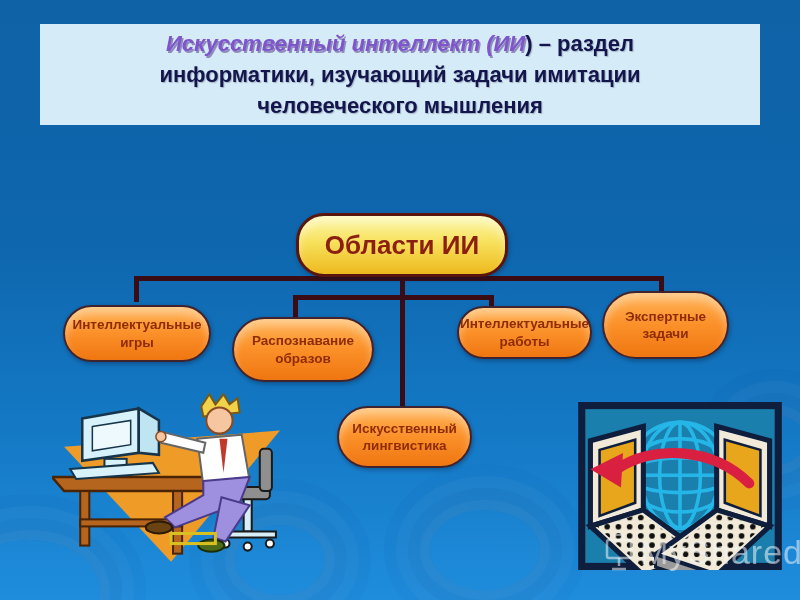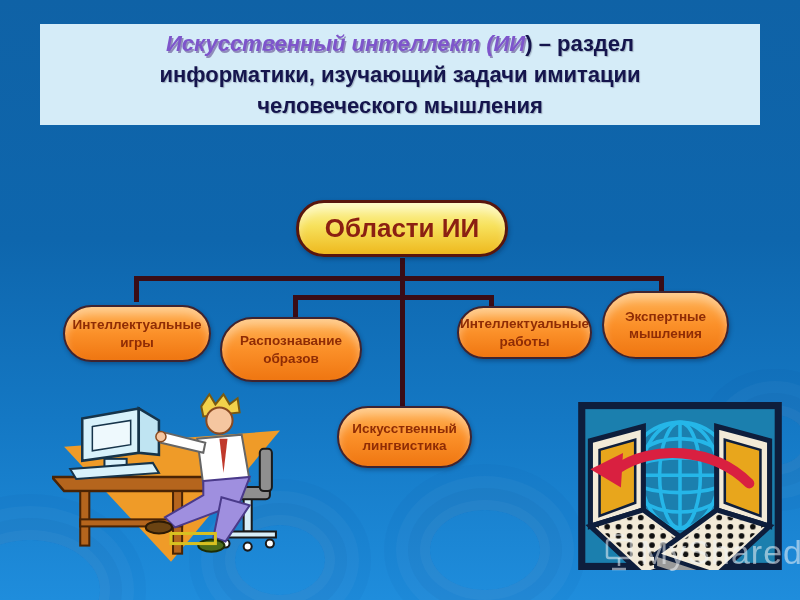--- a/index.html
+++ b/index.html
@@ -51,31 +51,31 @@
   </div>
 
   <div class="conn" style="left:400px;top:258px;width:5px;height:150px;"></div>
   <div class="conn" style="left:134px;top:276px;width:530px;height:5px;"></div>
   <div class="conn" style="left:134px;top:276px;width:5px;height:26px;"></div>
   <div class="conn" style="left:659px;top:276px;width:5px;height:18px;"></div>
   <div class="conn" style="left:293px;top:295px;width:201px;height:5px;"></div>
   <div class="conn" style="left:293px;top:295px;width:5px;height:26px;"></div>
   <div class="conn" style="left:489px;top:295px;width:5px;height:16px;"></div>
 
-  <div class="node node-root" style="left:296px;top:200px;width:212px;height:57px;">Области ИИ</div>
+  <div class="node node-root" style="left:296px;top:213px;width:212px;height:64px;">Области ИИ</div>
 
   <div class="node node-child" style="left:63px;top:305px;width:148px;height:57px;border-radius:29px;">Интеллектуальные игры</div>
 
-  <div class="node node-child" style="left:220px;top:317px;width:142px;height:65px;">Распознавание образов</div>
+  <div class="node node-child" style="left:232px;top:317px;width:142px;height:65px;">Распознавание образов</div>
 
   <div class="node node-child" style="left:337px;top:406px;width:135px;height:62px;border-radius:31px;">Искусственный лингвистика</div>
 
   <div class="node node-child" style="left:457px;top:306px;width:135px;height:53px;border-radius:30px;">Интеллектуальные работы</div>
 
-  <div class="node node-child" style="left:602px;top:291px;width:127px;height:68px;">Экспертные мышления</div>
+  <div class="node node-child" style="left:602px;top:291px;width:127px;height:68px;">Экспертные задачи</div>
 
   <div class="art" style="left:52px;top:392px;">
     <svg width="232" height="172" viewBox="0 0 230 170">
       <polygon points="12,54 226,38 118,168" fill="#ef9b28"></polygon>
 
       <rect x="190" y="104" width="8" height="34" fill="#d8eef8" stroke="#1a1a1a" stroke-width="2"></rect>
       <polygon points="168,138 222,138 222,144 168,144" fill="#d8eef8" stroke="#1a1a1a" stroke-width="2"></polygon>
       <circle cx="172" cy="150" r="4" fill="#fff" stroke="#1a1a1a" stroke-width="2"></circle>
       <circle cx="194" cy="153" r="4" fill="#fff" stroke="#1a1a1a" stroke-width="2"></circle>
       <circle cx="216" cy="150" r="4" fill="#fff" stroke="#1a1a1a" stroke-width="2"></circle>

